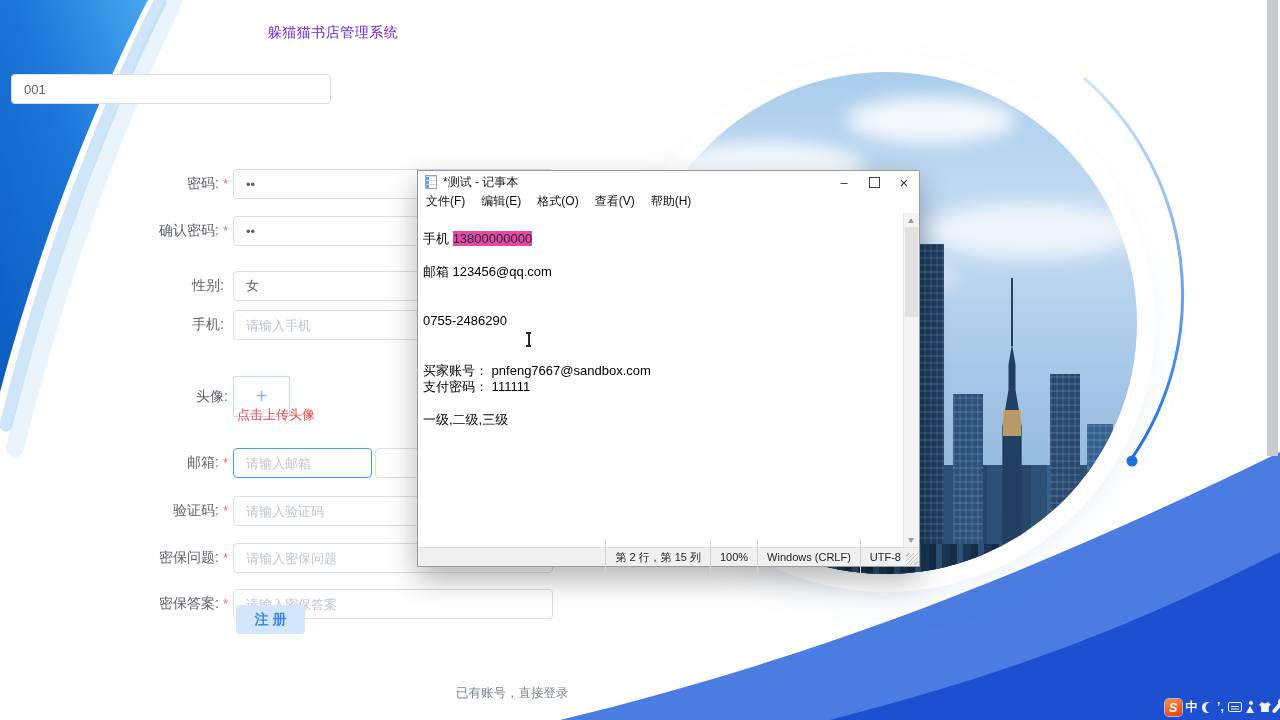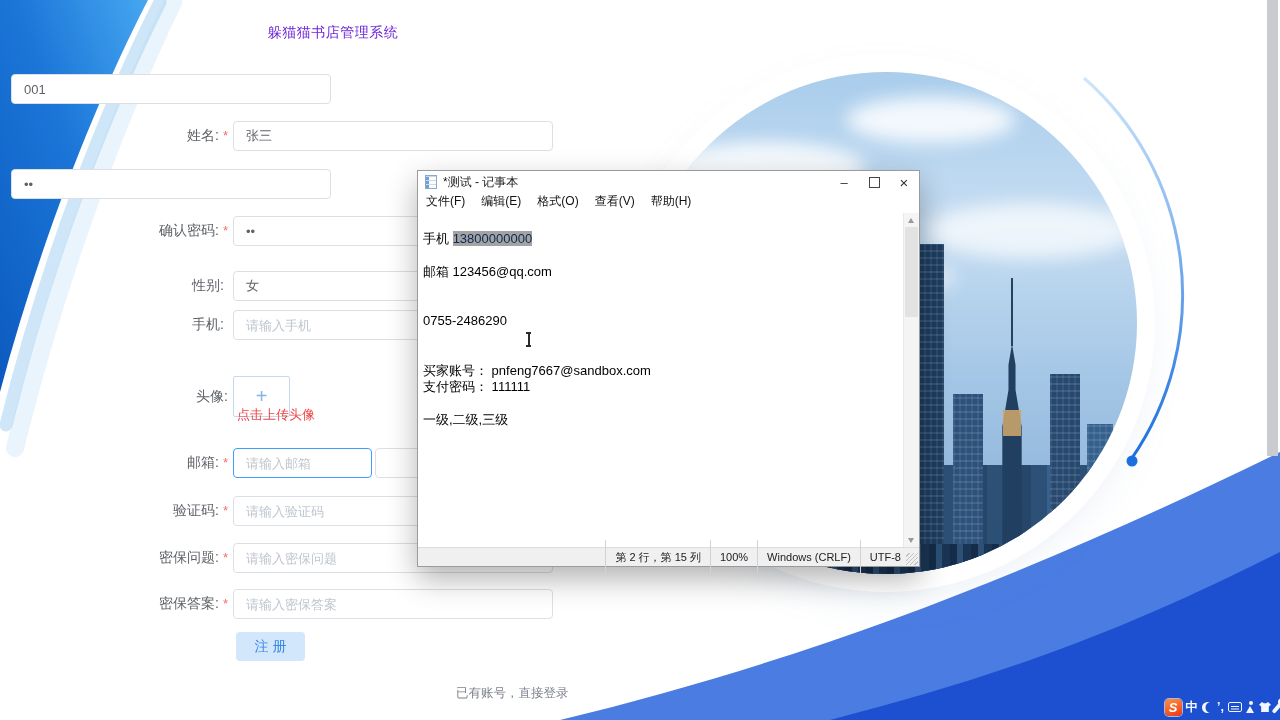--- a/index.html
+++ b/index.html
@@ -37,41 +37,41 @@
   .ipt::placeholder{color:#bfc6cf}
   .ipt.focused{border-color:#409eff}
   .ipt.email{width:113px}
   .append{margin-left:3px;width:153px;height:28px;border:1px solid #dcdfe6;border-radius:4px;background:#fff}
   .avatar-row{top:376px;height:41px}
   .avatar-row .lbl{line-height:41px}
   .upbox{margin-left:5px;width:55px;height:39px;border:1px solid #c6d9ef;border-radius:2px;
          display:flex;align-items:center;justify-content:center;color:#85b3e8;
          font-size:20px;font-weight:300;background:#fff;cursor:pointer}
   .uphint{position:absolute;left:237px;top:406px;font-size:13px;color:#ef4444}
-  .reg-btn{position:absolute;left:236px;top:632px;width:69px;height:29px;border:none;border-radius:4px;
-           background:#d2e7fb;color:#3b87e6;font-weight:normal;font-size:14px;cursor:pointer}
+  .reg-btn{position:absolute;left:236px;top:605px;width:69px;height:29px;border:none;border-radius:4px;
+           background:#d2e7fb;color:#3b87e6;font-weight:bold;font-size:14px;cursor:pointer}
   .login-link{position:absolute;left:456px;top:685px;font-size:12.5px;color:#7e838c;cursor:pointer}
 
   
   .np{position:absolute;left:417px;top:170px;width:503px;height:397px;background:#fff;z-index:10;
       border:1px solid #9b9b9b;box-sizing:border-box;box-shadow:0 12px 28px rgba(0,0,0,.30)}
   .np-title{height:22px;display:flex;align-items:center;padding-left:7px;font-size:12px;color:#1a1a1a}
   .np-ico{width:12px;height:14px;margin-right:6px;background:linear-gradient(90deg,#6aa0dc 0 3px,#fbfbfb 3px);
           border:1px solid #8aa9cd;box-sizing:border-box;
           background-image:repeating-linear-gradient(0deg,transparent 0 3px,#cfd9e6 3px 4px),linear-gradient(90deg,#6aa0dc 0 3px,#fbfbfb 3px)}
   .np-ctl{margin-left:auto;display:flex}
   .ctl{width:30px;height:22px;display:flex;align-items:center;justify-content:center;font-size:13px;color:#333;cursor:pointer}
   .ctl-max i{display:block;width:9px;height:9px;border:1px solid #444}
   .ctl-close{font-size:15px}
   .np-menu{height:20px;display:flex;align-items:flex-start;font-size:12px;color:#111}
   .np-menu span{padding:0 8px;cursor:pointer}
   .np-body{position:absolute;left:1px;top:42px;right:15px;bottom:18px;font-size:13px;line-height:16.4px;
            color:#000;padding:2px 0 0 4px;overflow:hidden;cursor:text}
   .np-line{height:16.4px;white-space:pre}
-  .sel{background:#a3a3a3;color:#0a2a55}
+  .sel{background:#ec4899;color:#0a2a55}
   .np-scroll{position:absolute;top:42px;right:0;width:15px;bottom:18px;background:#f4f4f4;border-left:1px solid #e9e9e9}
   .thumb{position:absolute;left:1px;top:14px;width:13px;height:90px;background:#e2e2e2}
   .sar{position:absolute;left:4px;width:0;height:0;border-left:3.5px solid transparent;border-right:3.5px solid transparent}
   .sar.up{top:5px;border-bottom:5px solid #9a9a9a}
   .sar.down{bottom:5px;border-top:5px solid #9a9a9a}
   .np-status{position:absolute;left:0;right:0;bottom:0;height:18px;background:#f0f0f0;border-top:1px solid #dcdcdc;
              display:flex;align-items:center;font-size:11px;color:#222}
   .sb-sp{flex:1}
   .sb{border-left:1px solid #d2d2d2;padding:8px 9px;height:100%;display:flex;align-items:center;white-space:nowrap}
   .sb.last{padding-right:18px}
@@ -150,26 +150,23 @@
   </div>
 </div>
 
 <div class="form">
   <div class="page-title">躲猫猫书店管理系统</div>
 
   <div class="row" style="top:74px">
     <input class="ipt" value="001" style="">
   </div>
 
-  <div class="row" style="top:121px">
-    <span class="lbl"><span>姓名:</span><span class="req">*</span></span>
-    <input class="ipt" value="张三" style="">
-  </div>
 
   <div class="row" style="top:169px">
+    <span class="lbl"><span>密码:</span><span class="req">*</span></span>
     <input class="ipt" value="••" style="">
   </div>
 
   <div class="row" style="top:216px">
     <span class="lbl"><span>确认密码:</span><span class="req">*</span></span>
     <input class="ipt" value="••" style="">
   </div>
 
   <div class="row" style="top:271px">
     <span class="lbl"><span>性别:</span><span class="req"></span></span>

